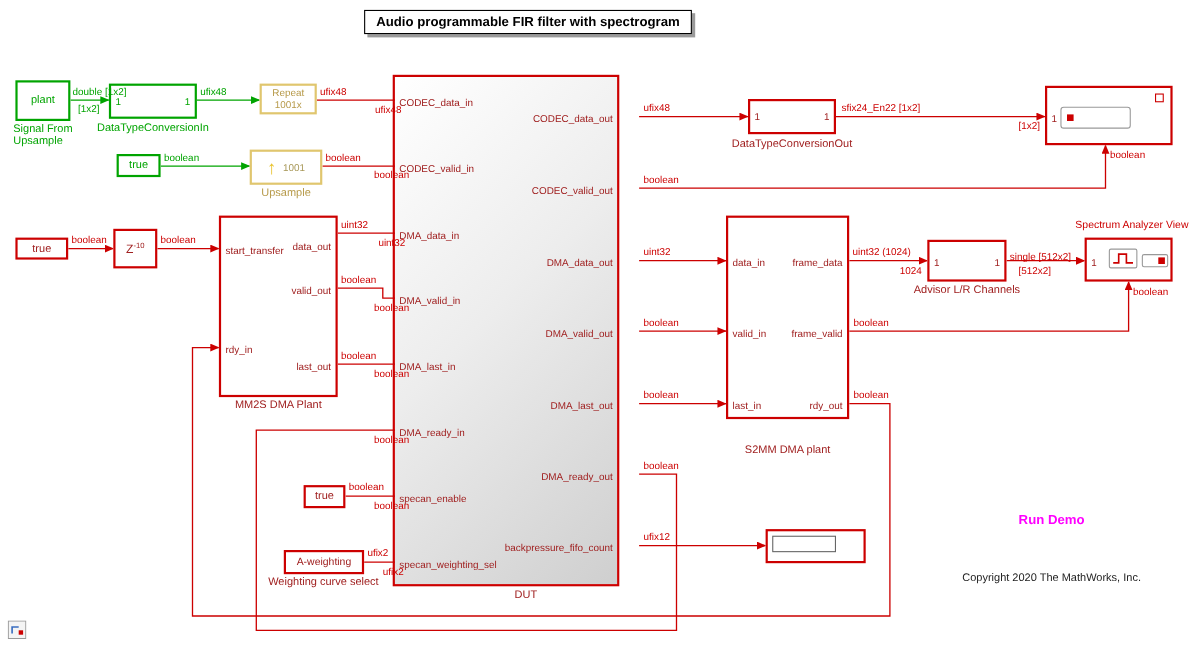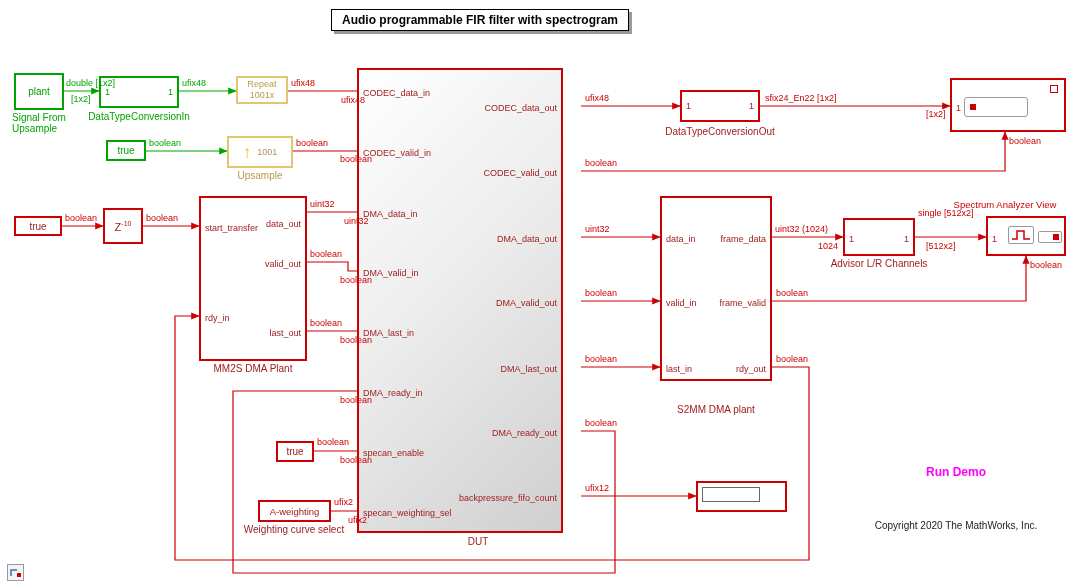--- a/index.html
+++ b/index.html
@@ -17,21 +17,21 @@
   .bname.t{color:#B79A4A}
   .pin{position:absolute;font-size:9px;color:#A02020;white-space:nowrap;line-height:12px}
   .pin.l{left:4px}
   .pin.r{right:4px;text-align:right}
   .pin.g{color:#00A400}
   .title-box{position:absolute;left:331px;top:9px;background:#fff;border:1px solid #000;box-shadow:3px 3px 0 #9a9a9a;padding:3px 10px;font-size:12px;font-weight:bold;color:#000;z-index:4;white-space:nowrap}
   .dut{background:linear-gradient(135deg,#ffffff 0%,#ededed 45%,#cfcfcf 100%)}
   .btn{position:absolute;left:845px;top:415px;width:223px;height:45px;background:#6FB5F5;border:1px solid #5588CC;z-index:2;display:flex;align-items:center;justify-content:center;font-size:13px;font-weight:bold;color:#FF00FF;cursor:pointer}
   .rundemo{position:absolute;left:956px;top:465px;transform:translateX(-50%);font-size:12px;font-weight:bold;color:#FF00FF;z-index:3;cursor:pointer;white-space:nowrap}
   .copyright{position:absolute;left:956px;top:520px;transform:translateX(-50%);font-size:10px;color:#222;z-index:3;white-space:nowrap}
-  .spectitle{position:absolute;left:1005px;top:199px;transform:translateX(-50%);font-size:9.5px;color:#CC0000;z-index:3;white-space:nowrap}
+  .spectitle{position:absolute;left:1029px;top:199px;transform:translateX(-50%);font-size:9.5px;color:#CC0000;z-index:3;white-space:nowrap}
   .up-glyph{color:#E8C22A;font-size:17px;font-weight:bold;line-height:17px}
   .factor{color:#A89858;font-size:9px;margin-left:6px}
   .slider{position:absolute;left:12px;top:17px;width:64px;height:20px;border:1px solid #999;border-radius:3px;background:#fff}
   .slider .handle{position:absolute;left:5px;top:6px;width:6px;height:6px;background:#CC0000}
   .sqout{position:absolute;right:6px;top:5px;width:8px;height:8px;border:1px solid #CC0000}
   .innerdisp{position:absolute;left:4px;top:4px;width:58px;height:15px;border:1px solid #666;background:#fff}
   .miniicon{position:absolute;border:1px solid #999;border-radius:2px;background:#fff}
   .corner-icon{position:absolute;left:7px;top:564px;width:17px;height:17px;z-index:4;cursor:pointer}
   sup{font-size:7px}
 </style>
@@ -240,19 +240,19 @@
   <span class="sig" style="left:1009px;top:136px">boolean</span>
   <span class="sig" style="left:765px;top:93px">sfix24_En22 [1x2]</span>
   <span class="sig" style="left:926px;top:109px">[1x2]</span>
   <span class="sig" style="left:585px;top:224px">uint32</span>
   <span class="sig" style="left:585px;top:288px">boolean</span>
   <span class="sig" style="left:585px;top:354px">boolean</span>
   <span class="sig" style="left:585px;top:418px">boolean</span>
   <span class="sig" style="left:585px;top:483px">ufix12</span>
   <span class="sig" style="left:775px;top:224px">uint32 (1024)</span>
   <span class="sig" style="left:818px;top:241px">1024</span>
-  <span class="sig" style="left:918px;top:208px">single [512x2]</span>
+  <span class="sig" style="left:918px;top:228px">single [512x2]</span>
   <span class="sig" style="left:926px;top:241px">[512x2]</span>
   <span class="sig" style="left:776px;top:288px">boolean</span>
   <span class="sig" style="left:1030px;top:260px">boolean</span>
   <span class="sig" style="left:776px;top:354px">boolean</span>
 
 </div>
 
 </body></html>

